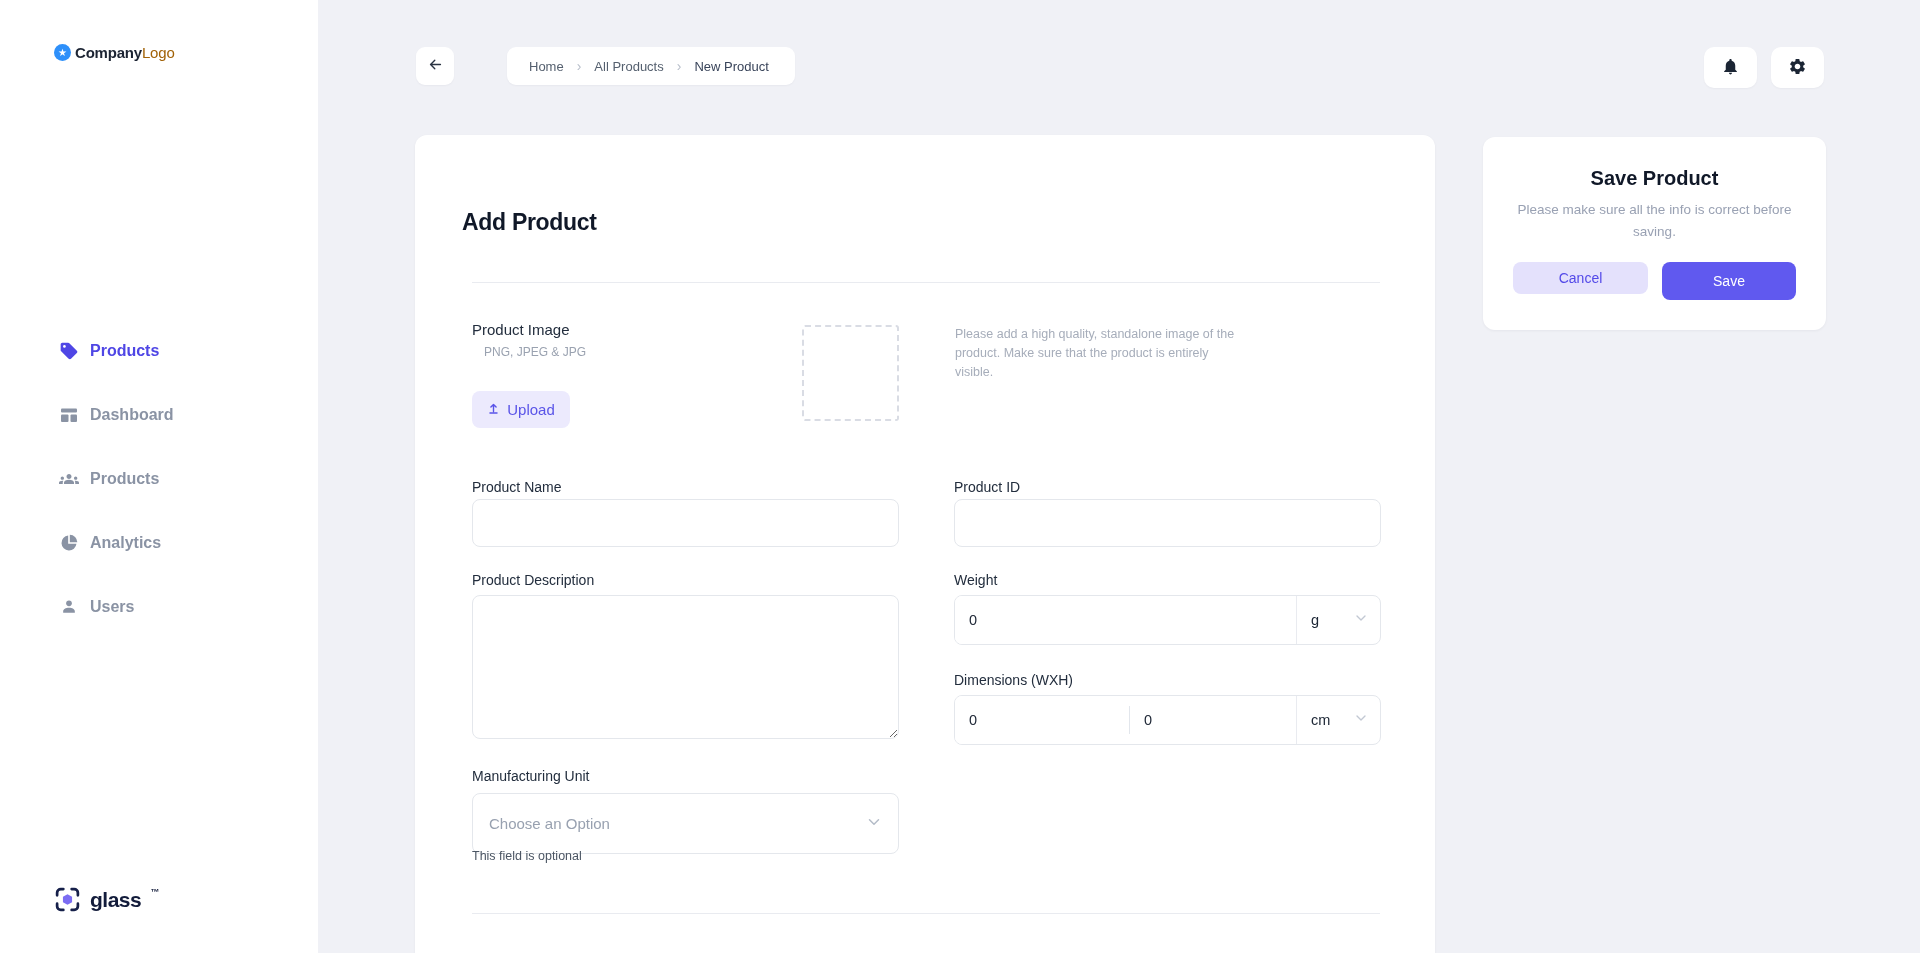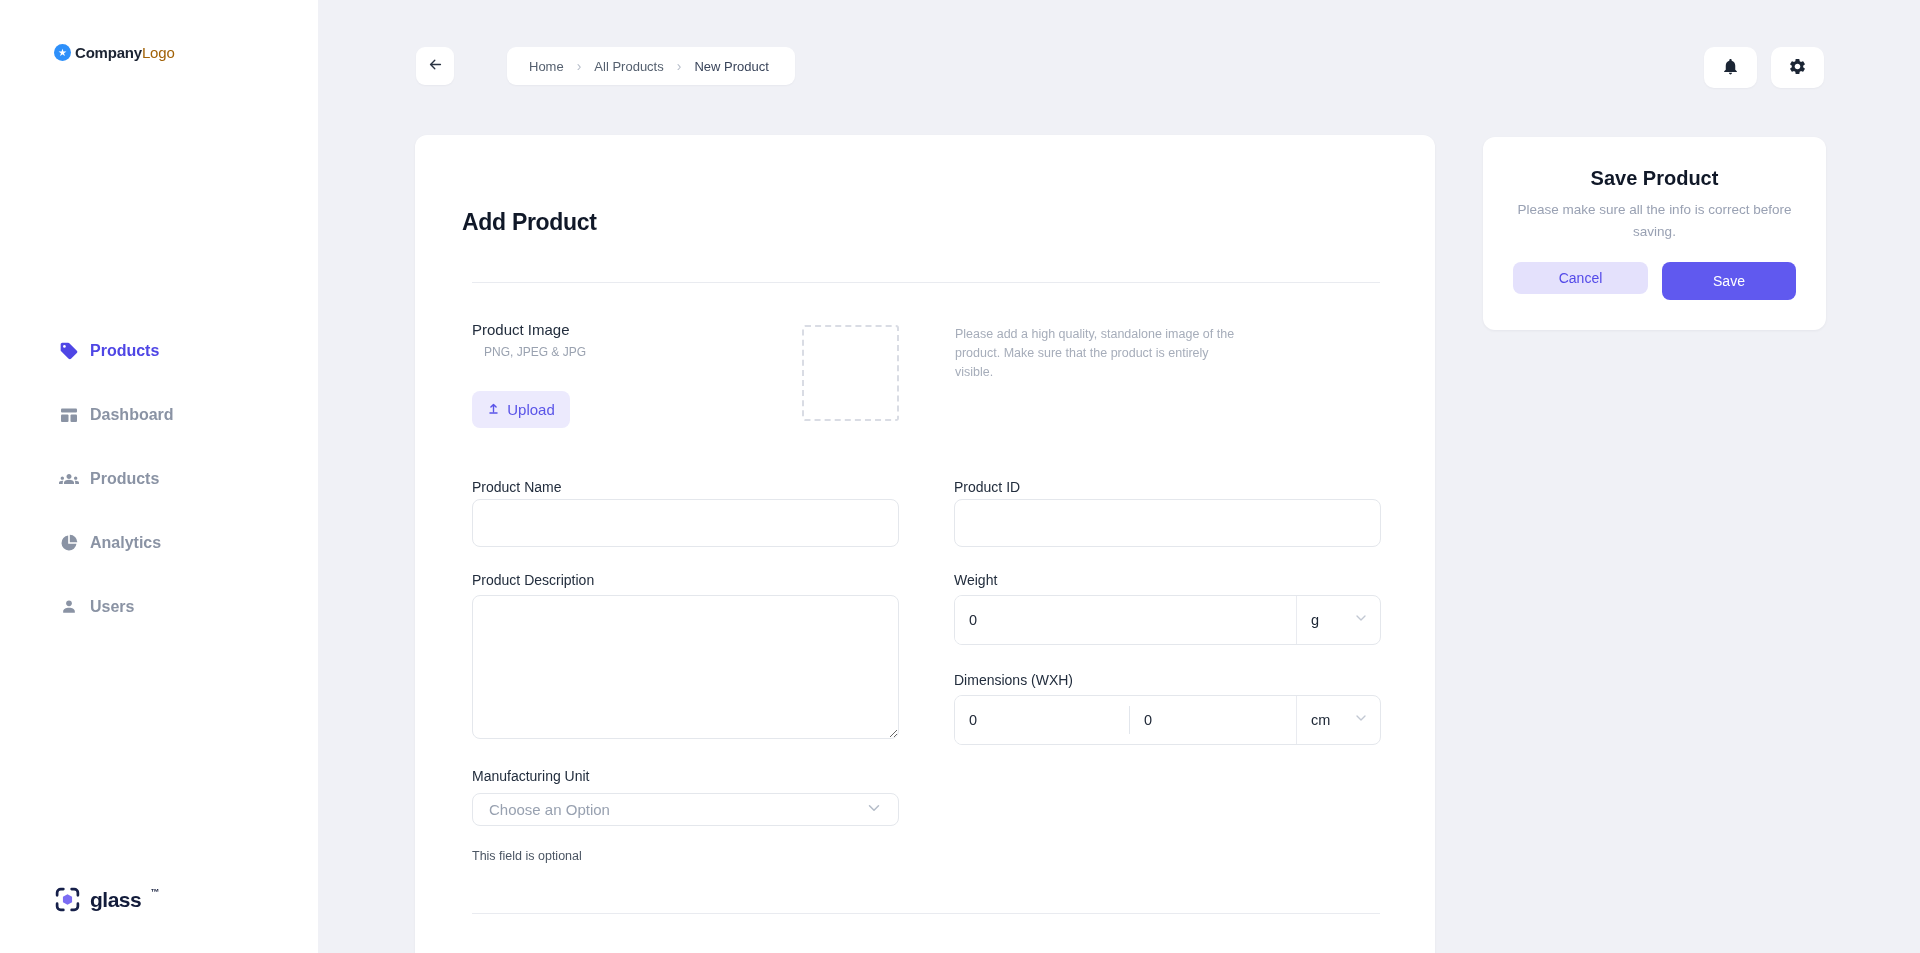--- a/index.html
+++ b/index.html
@@ -148,21 +148,21 @@
   .vsep-short { width: 1px; height: 28px; background: #e2e6ec; align-self: center; }
   .unit-select {
     width: 84px; border-left: 1px solid #e9ebf0; position: relative;
     display: flex; align-items: center; padding-left: 14px; cursor: pointer;
   }
   .unit-value { font-size: 14.5px; color: #1b2534; }
   .unit-select .chev { position: absolute; right: 11px; }
   .chev svg { width: 16px; height: 16px; stroke: #c2c8d3; fill: none; }
 
   .mfg-select {
-    position: absolute; left: 57px; top: 658px; width: 427px; height: 33px;
+    position: absolute; left: 57px; top: 658px; width: 427px; height: 61px;
     border: 1px solid #e4e7ec; border-radius: 8px; background: #ffffff;
     display: flex; align-items: center; padding: 0 16px; cursor: pointer; position: absolute;
   }
   .mfg-placeholder { font-size: 15px; color: #98a1b0; }
   .mfg-select .chev { position: absolute; right: 15px; }
   .mfg-select .chev svg { width: 18px; height: 18px; stroke: #b4bcc8; }
   .mfg-helper { position: absolute; left: 57px; top: 714px; font-size: 12.5px; color: #4b5563; }
 
   
   .save-title {

